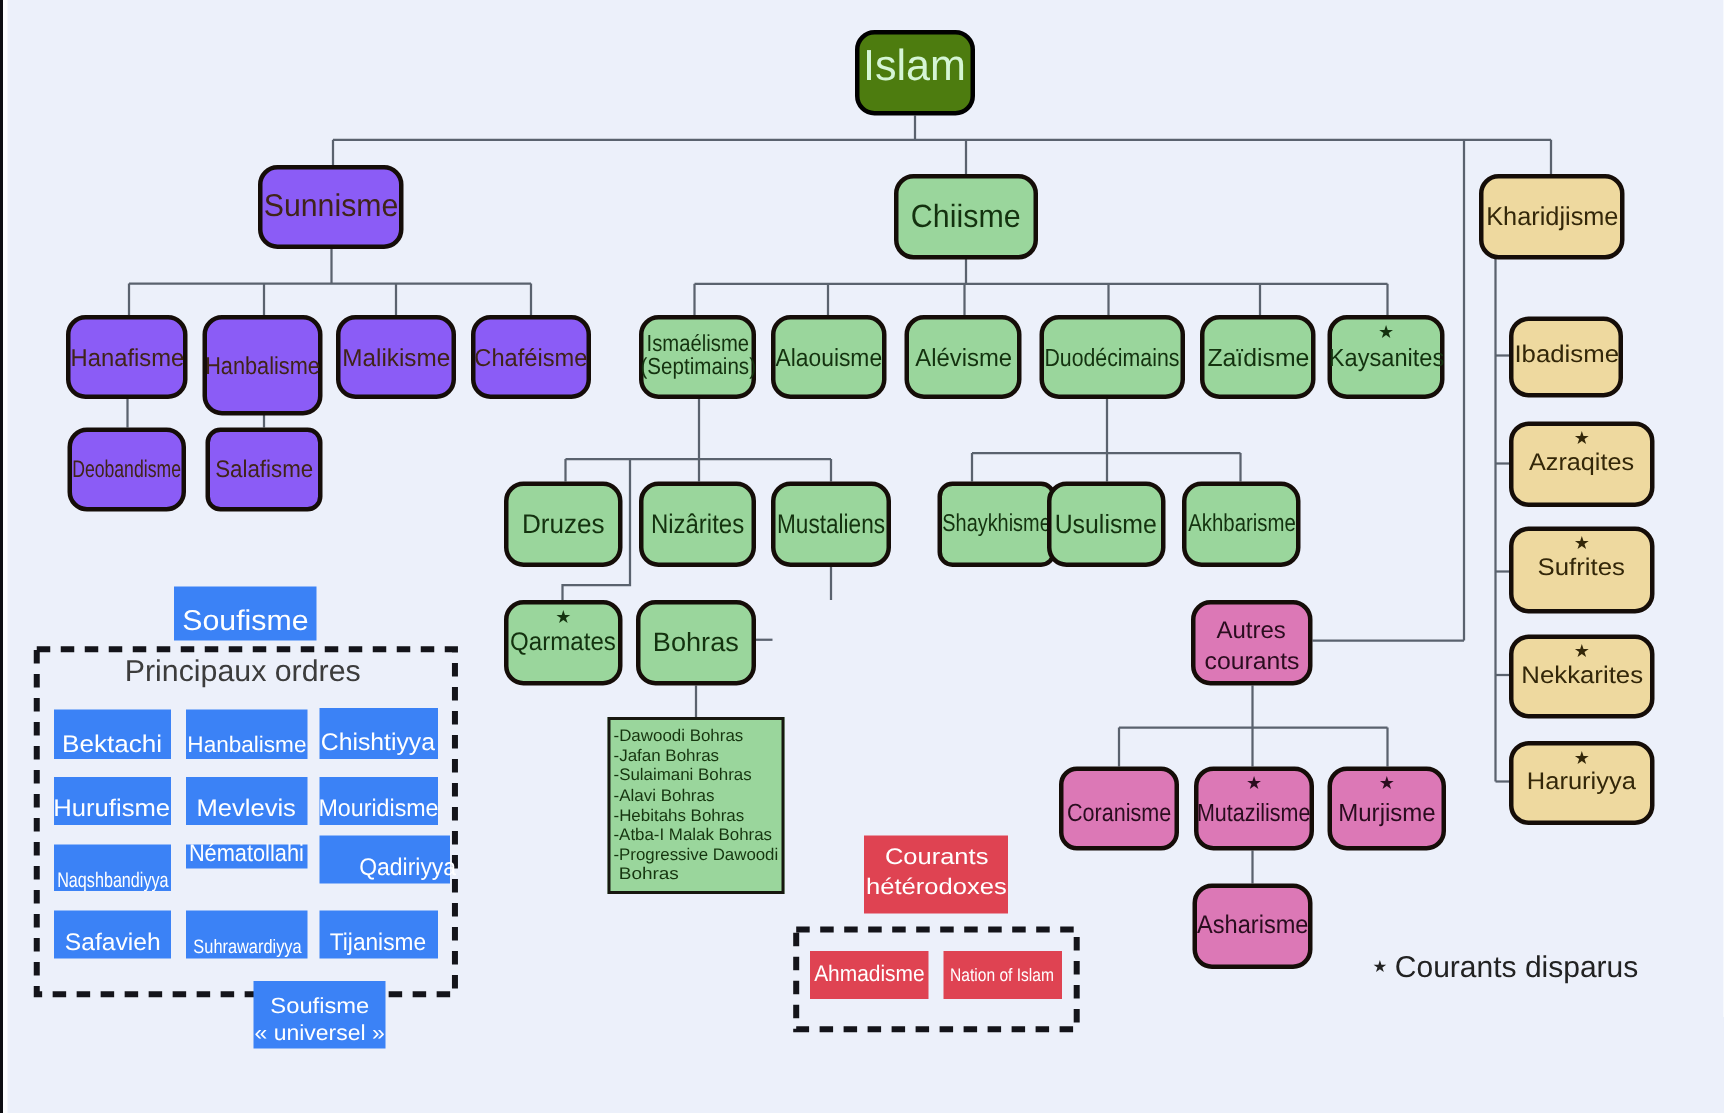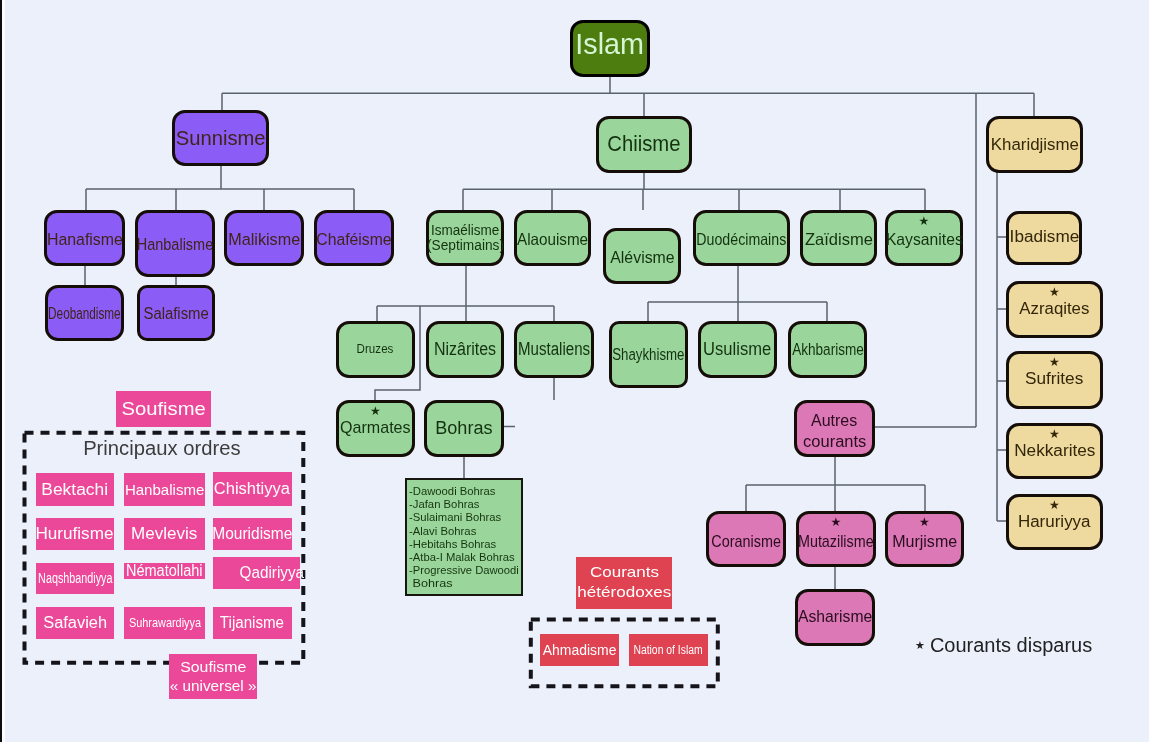--- a/index.html
+++ b/index.html
@@ -20,21 +20,21 @@
 
   .c-sunni{background:#8b5cf6;color:#402419;}
   .c-shia{background:#9ad69c;color:#14320f;}
   .c-khar{background:#eed99f;color:#332709;}
   .c-other{background:#dc78b6;color:#2a0d1f;}
   .c-root{background:#4d7c0f;color:#d5f5d5;border-color:#000000;}
 
   .flat{position:absolute;box-sizing:border-box;display:flex;flex-direction:column;
         align-items:center;justify-content:center;text-align:center;}
   .flat .t{white-space:pre;display:block;flex:0 0 auto;}
-  .c-sufi{background:#ec4899;color:#ffffff;}
+  .c-sufi{background:#3b82f6;color:#ffffff;justify-content:flex-end;}
   .c-het{background:#df4352;color:#ffffff;}
 
   .dashsvg{position:absolute;overflow:visible;}
   .dashsvg rect{fill:none;stroke:#14141a;stroke-width:4;stroke-dasharray:9 7;}
   .listbox{position:absolute;box-sizing:border-box;background:#9ad69c;
            border:2px solid #17170f;color:#16350f;text-align:left;padding:5px 0 0 2px;}
   .listbox .t{white-space:pre;display:block;transform-origin:left center;}
   .plaintext{position:absolute;color:#272727;white-space:pre;}
 </style>
 </head>
@@ -125,50 +125,50 @@
   <div class="node c-sunni" style="left:137px;top:285px;width:78px;height:56px;font-size:16px;line-height:1.06;padding-top:2px;border-radius:10px;">
     <span class="t" style="transform:scaleX(0.9302);">Salafisme</span>
   </div>
   <div class="node c-shia" style="left:426px;top:210px;width:78px;height:56px;font-size:15.5px;line-height:14.9px;">
     <span class="t" style="transform:scaleX(0.8720);">Ismaélisme</span>
     <span class="t" style="transform:scaleX(0.8849);">(Septimains)</span>
   </div>
   <div class="node c-shia" style="left:514px;top:210px;width:77px;height:56px;font-size:16.5px;line-height:1.06;padding-top:3px;">
     <span class="t" style="transform:scaleX(0.9228);">Alaouisme</span>
   </div>
-  <div class="node c-shia" style="left:603px;top:228px;width:78px;height:56px;font-size:16.5px;line-height:1.06;padding-top:3px;">
+  <div class="node c-shia" style="left:603px;top:210px;width:78px;height:56px;font-size:16.5px;line-height:1.06;padding-top:3px;">
     <span class="t" style="transform:scaleX(0.9627);">Alévisme</span>
   </div>
   <div class="node c-shia" style="left:693px;top:210px;width:97px;height:56px;font-size:16.5px;line-height:1.06;padding-top:3px;">
     <span class="t" style="transform:scaleX(0.8604);">Duodécimains</span>
   </div>
   <div class="node c-shia" style="left:800px;top:210px;width:77px;height:56px;font-size:16.5px;line-height:1.06;padding-top:3px;">
     <span class="t" style="transform:scaleX(1.0021);">Zaïdisme</span>
   </div>
   <div class="node c-shia" style="left:885px;top:210px;width:78px;height:56px;font-size:16.5px;line-height:1.06;padding-top:3px;">
     <span class="star">★</span>
     <span class="t" style="transform:scaleX(0.9535);">Kaysanites</span>
   </div>
-  <div class="node c-shia" style="left:336px;top:321px;width:79px;height:57px;font-size:12px;line-height:1.06;">
+  <div class="node c-shia" style="left:336px;top:321px;width:79px;height:57px;font-size:18px;line-height:1.06;">
     <span class="t" style="transform:scaleX(0.9672);">Druzes</span>
   </div>
   <div class="node c-shia" style="left:426px;top:321px;width:78px;height:57px;font-size:18px;line-height:1.06;">
     <span class="t" style="transform:scaleX(0.8877);">Nizârites</span>
   </div>
   <div class="node c-shia" style="left:514px;top:321px;width:80px;height:57px;font-size:18px;line-height:1.06;">
     <span class="t" style="transform:scaleX(0.8375);">Mustaliens</span>
   </div>
   <div class="node c-shia" style="left:336px;top:400px;width:79px;height:57px;font-size:17px;line-height:1.06;">
     <span class="star">★</span>
     <span class="t" style="transform:scaleX(0.9450);">Qarmates</span>
   </div>
   <div class="node c-shia" style="left:424px;top:400px;width:80px;height:57px;font-size:17.6px;line-height:1.06;">
     <span class="t" style="transform:scaleX(1.0283);">Bohras</span>
   </div>
-  <div class="node c-shia" style="left:609px;top:321px;width:79px;height:67px;font-size:16.3px;line-height:1.06;border-radius:10px;">
+  <div class="node c-shia" style="left:625px;top:321px;width:79px;height:57px;font-size:16.3px;line-height:1.06;border-radius:10px;">
     <span class="t" style="transform:scaleX(0.8153);">Shaykhisme</span>
   </div>
   <div class="node c-shia" style="left:698px;top:321px;width:79px;height:57px;font-size:17.6px;line-height:1.06;">
     <span class="t" style="transform:scaleX(0.9418);">Usulisme</span>
   </div>
   <div class="node c-shia" style="left:788px;top:321px;width:79px;height:57px;font-size:16.3px;line-height:1.06;">
     <span class="t" style="transform:scaleX(0.8336);">Akhbarisme</span>
   </div>
   <div class="node c-khar" style="left:1006px;top:210.5px;width:76px;height:54px;font-size:16px;line-height:1.06;">
     <span class="t" style="transform:scaleX(1.0735);">Ibadisme</span>
@@ -186,21 +186,21 @@
     <span class="t" style="transform:scaleX(1.0738);">Nekkarites</span>
   </div>
   <div class="node c-khar" style="left:1006px;top:494px;width:97px;height:56px;font-size:16px;line-height:1.06;">
     <span class="star">★</span>
     <span class="t" style="transform:scaleX(1.0610);">Haruriyya</span>
   </div>
   <div class="node c-other" style="left:794px;top:400px;width:81px;height:57px;font-size:16px;line-height:21px;padding-top:5px;">
     <span class="t" style="transform:scaleX(0.9987);">Autres</span>
     <span class="t" style="transform:scaleX(1.0306);">courants</span>
   </div>
-  <div class="node c-other" style="left:706px;top:511px;width:80px;height:56px;font-size:16.6px;line-height:1.06;padding-top:5px;">
+  <div class="node c-other" style="left:706px;top:511px;width:80px;height:56px;font-size:16.6px;line-height:1.06;padding-top:5px;border-radius:12px;">
     <span class="t" style="transform:scaleX(0.8668);">Coranisme</span>
   </div>
   <div class="node c-other" style="left:796px;top:511px;width:80px;height:56px;font-size:16.6px;line-height:1.06;padding-top:5px;">
     <span class="star">★</span>
     <span class="t" style="transform:scaleX(0.8639);">Mutazilisme</span>
   </div>
   <div class="node c-other" style="left:885px;top:511px;width:79px;height:56px;font-size:16.6px;line-height:1.06;padding-top:5px;">
     <span class="star">★</span>
     <span class="t" style="transform:scaleX(0.9657);">Murjisme</span>
   </div>

